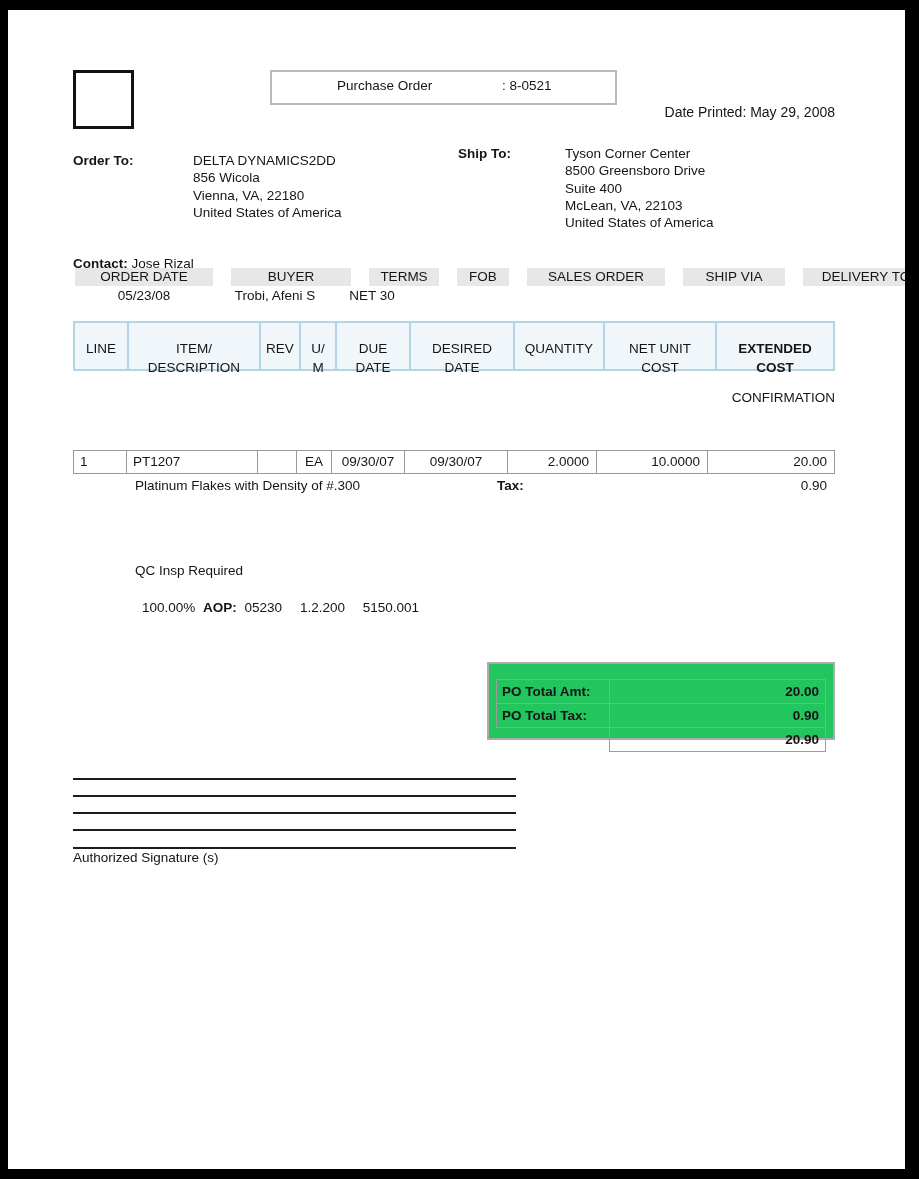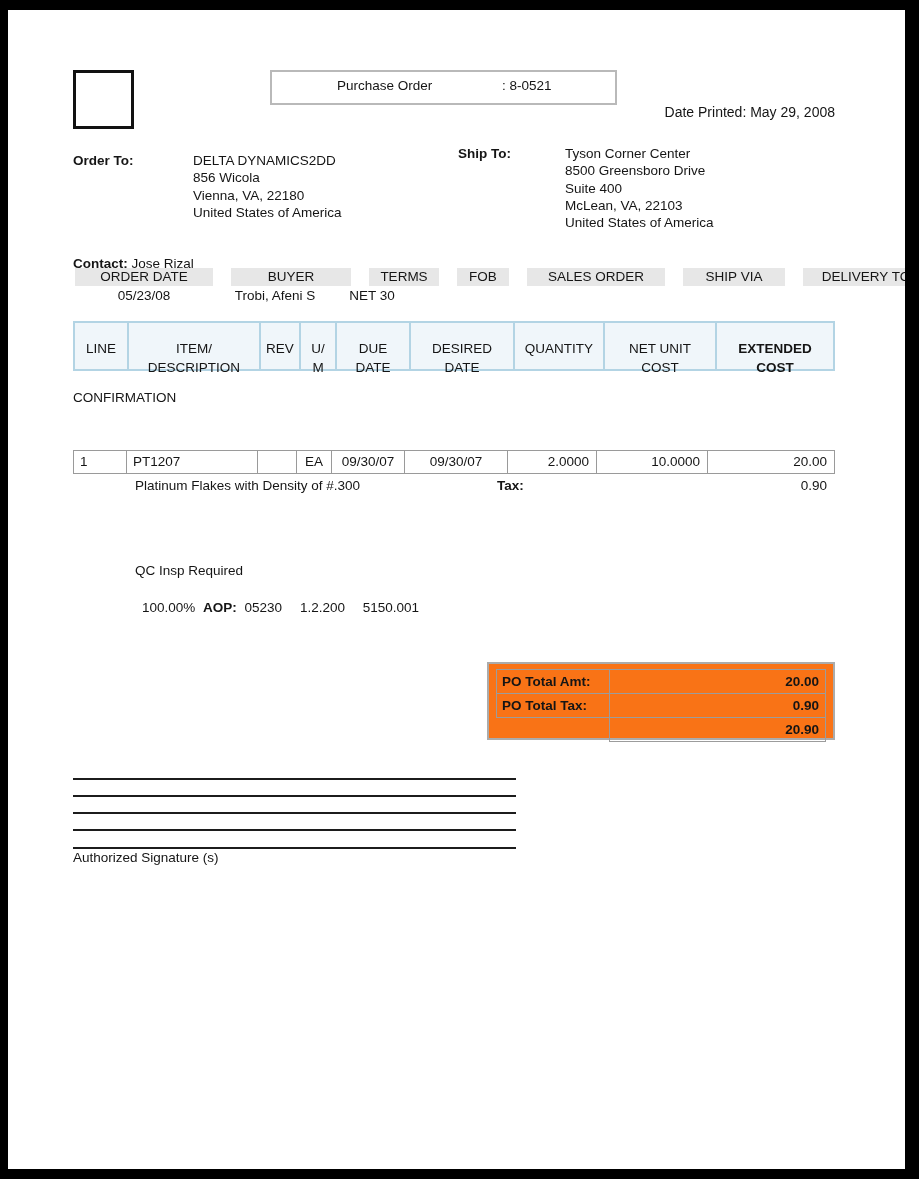--- a/index.html
+++ b/index.html
@@ -40,21 +40,21 @@
 
   
   .items-header{left:73px;top:321px;width:762px;height:50px;display:flex;
     background:#f0f6fa;border:2px solid #b3d4e4;box-sizing:border-box;}
   .items-header .hcell{flex:none;border-right:2px solid #b3d4e4;text-align:center;
     padding-top:16px;line-height:19px;box-sizing:content-box;}
   .items-header .hcell:last-child{border-right:none;flex:1;}
   .ih-0{width:52px;}.ih-1{width:130px;}.ih-2{width:38px;}.ih-3{width:34px;}.ih-4{width:72px;}
   .ih-5{width:102px;}.ih-6{width:88px;}.ih-7{width:110px;}.ih-8{width:116px;font-weight:bold;}
 
-  .confirmation{left:73px;top:390px;width:762px;text-align:left;}
+  .confirmation{left:73px;top:390px;width:762px;text-align:right;}
 
   
   .item-row{left:73px;top:450px;width:762px;height:24px;display:flex;
     border:1px solid #9a9a9a;box-sizing:border-box;background:#fff;}
   .item-row .icell{flex:none;border-right:1px solid #9a9a9a;line-height:22px;
     box-sizing:content-box;white-space:nowrap;overflow:hidden;}
   .item-row .icell:last-child{border-right:none;flex:1;}
   .al{text-align:left;padding-left:6px;}
   .ac{text-align:center;}
   .ar{text-align:right;padding-right:7px;}
@@ -67,21 +67,21 @@
   .tax-label{position:absolute;left:424px;top:0;}
   .tax-value{position:absolute;right:8px;top:0;}
 
   .qc-note{left:135px;top:563px;}
   .aop-line{left:142px;top:600px;white-space:nowrap;}
   .aop-line .gap{margin-left:14px;}
   .aop-line .first-val{margin-left:4px;}
 
   
   .totals-box{left:487px;top:662px;width:348px;height:78px;border:2px solid #ababab;
-    box-sizing:border-box;padding:5px 7px;background:#f97316;}
+    box-sizing:border-box;padding:15px 7px;background:#22c55e;}
   .totals-table{border-collapse:collapse;width:330px;}
   .totals-table td{border:1.5px solid #9c9c9c;height:23px;font-weight:bold;padding:0;}
   .totals-table td.tlabel{width:111px;text-align:left;padding-left:5px;}
   .totals-table td.tvalue{width:219px;text-align:right;padding-right:6px;}
   .totals-table td.noborder{border:none;}
 
   
   .sig-lines{left:73px;top:778px;width:443px;height:72px;}
   .sig-line{position:absolute;left:0;width:443px;border-top:2px solid #1c1c1c;}
   .sig-label{left:73px;top:850px;}

